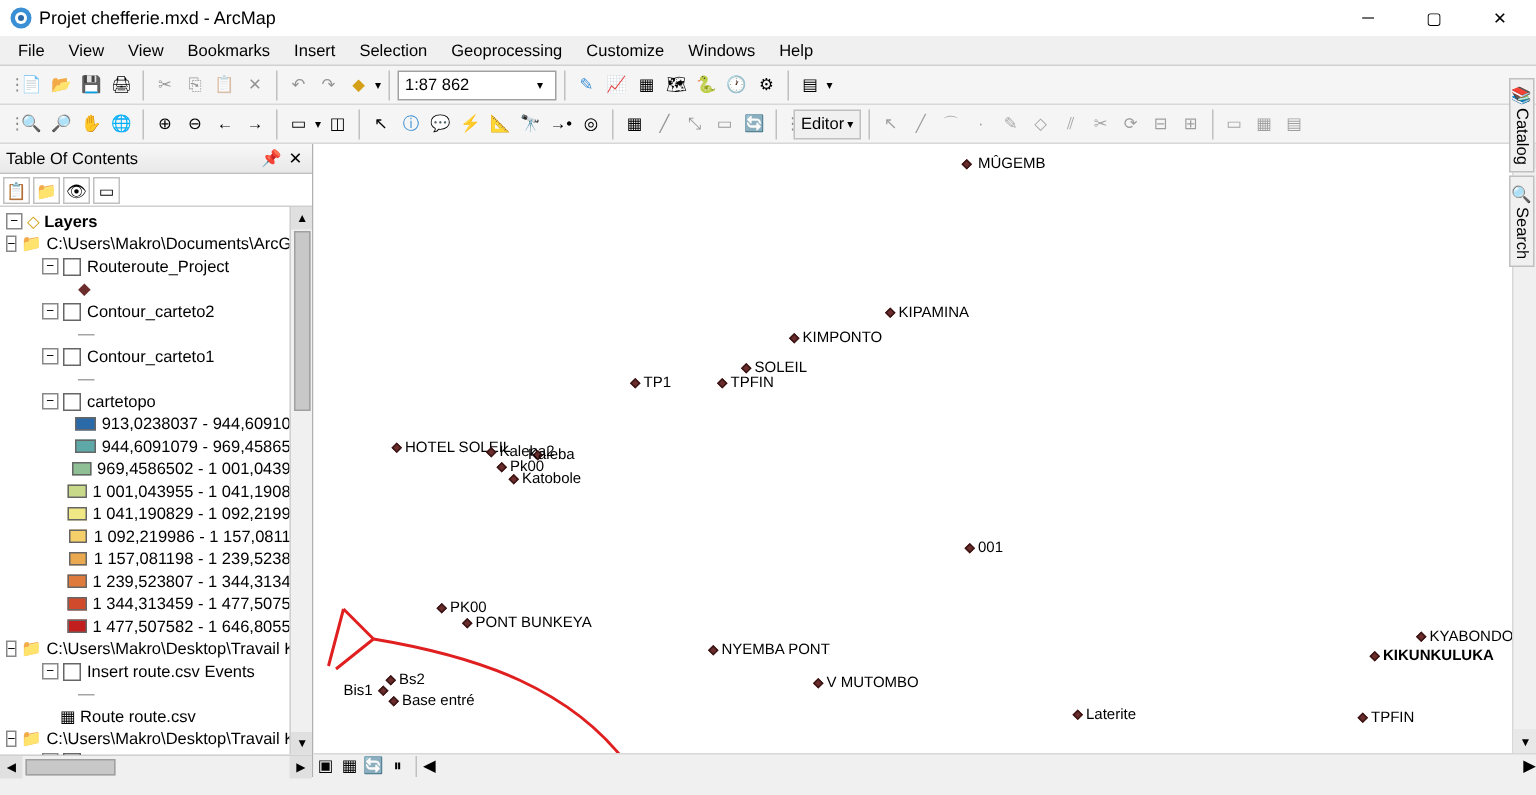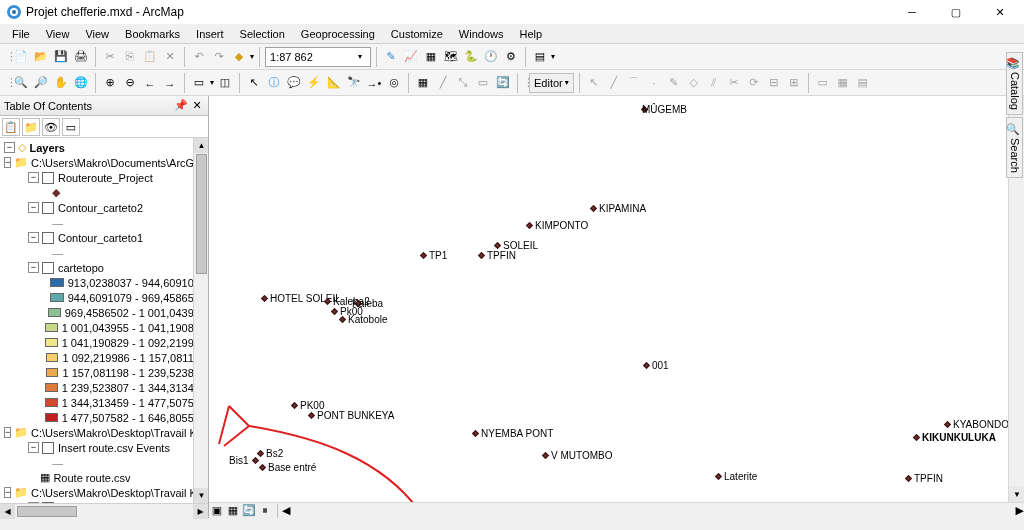--- a/index.html
+++ b/index.html
@@ -338,21 +338,21 @@
       <div class="thumb"></div>
       <div style="flex:1"></div>
       <div class="arr">▶</div>
     </div>
   </div>
 
   <div class="mapview">
     <div id="map-points">
         <div class="point" style="left: 433px; top: 11px;">
           <div class="dot"></div>
-          <div class="lbl" style="left:0">MÛGEMB</div>
+          <div class="lbl" style="left:10px">MÛGEMB</div>
         </div>
         <div class="point" style="left: 382px; top: 110px;">
           <div class="dot"></div>
           <div class="lbl" style="left:8px">KIPAMINA</div>
         </div>
         <div class="point" style="left: 318px; top: 127px;">
           <div class="dot"></div>
           <div class="lbl" style="left:8px">KIMPONTO</div>
         </div>
         <div class="point" style="left: 286px; top: 147px;">

